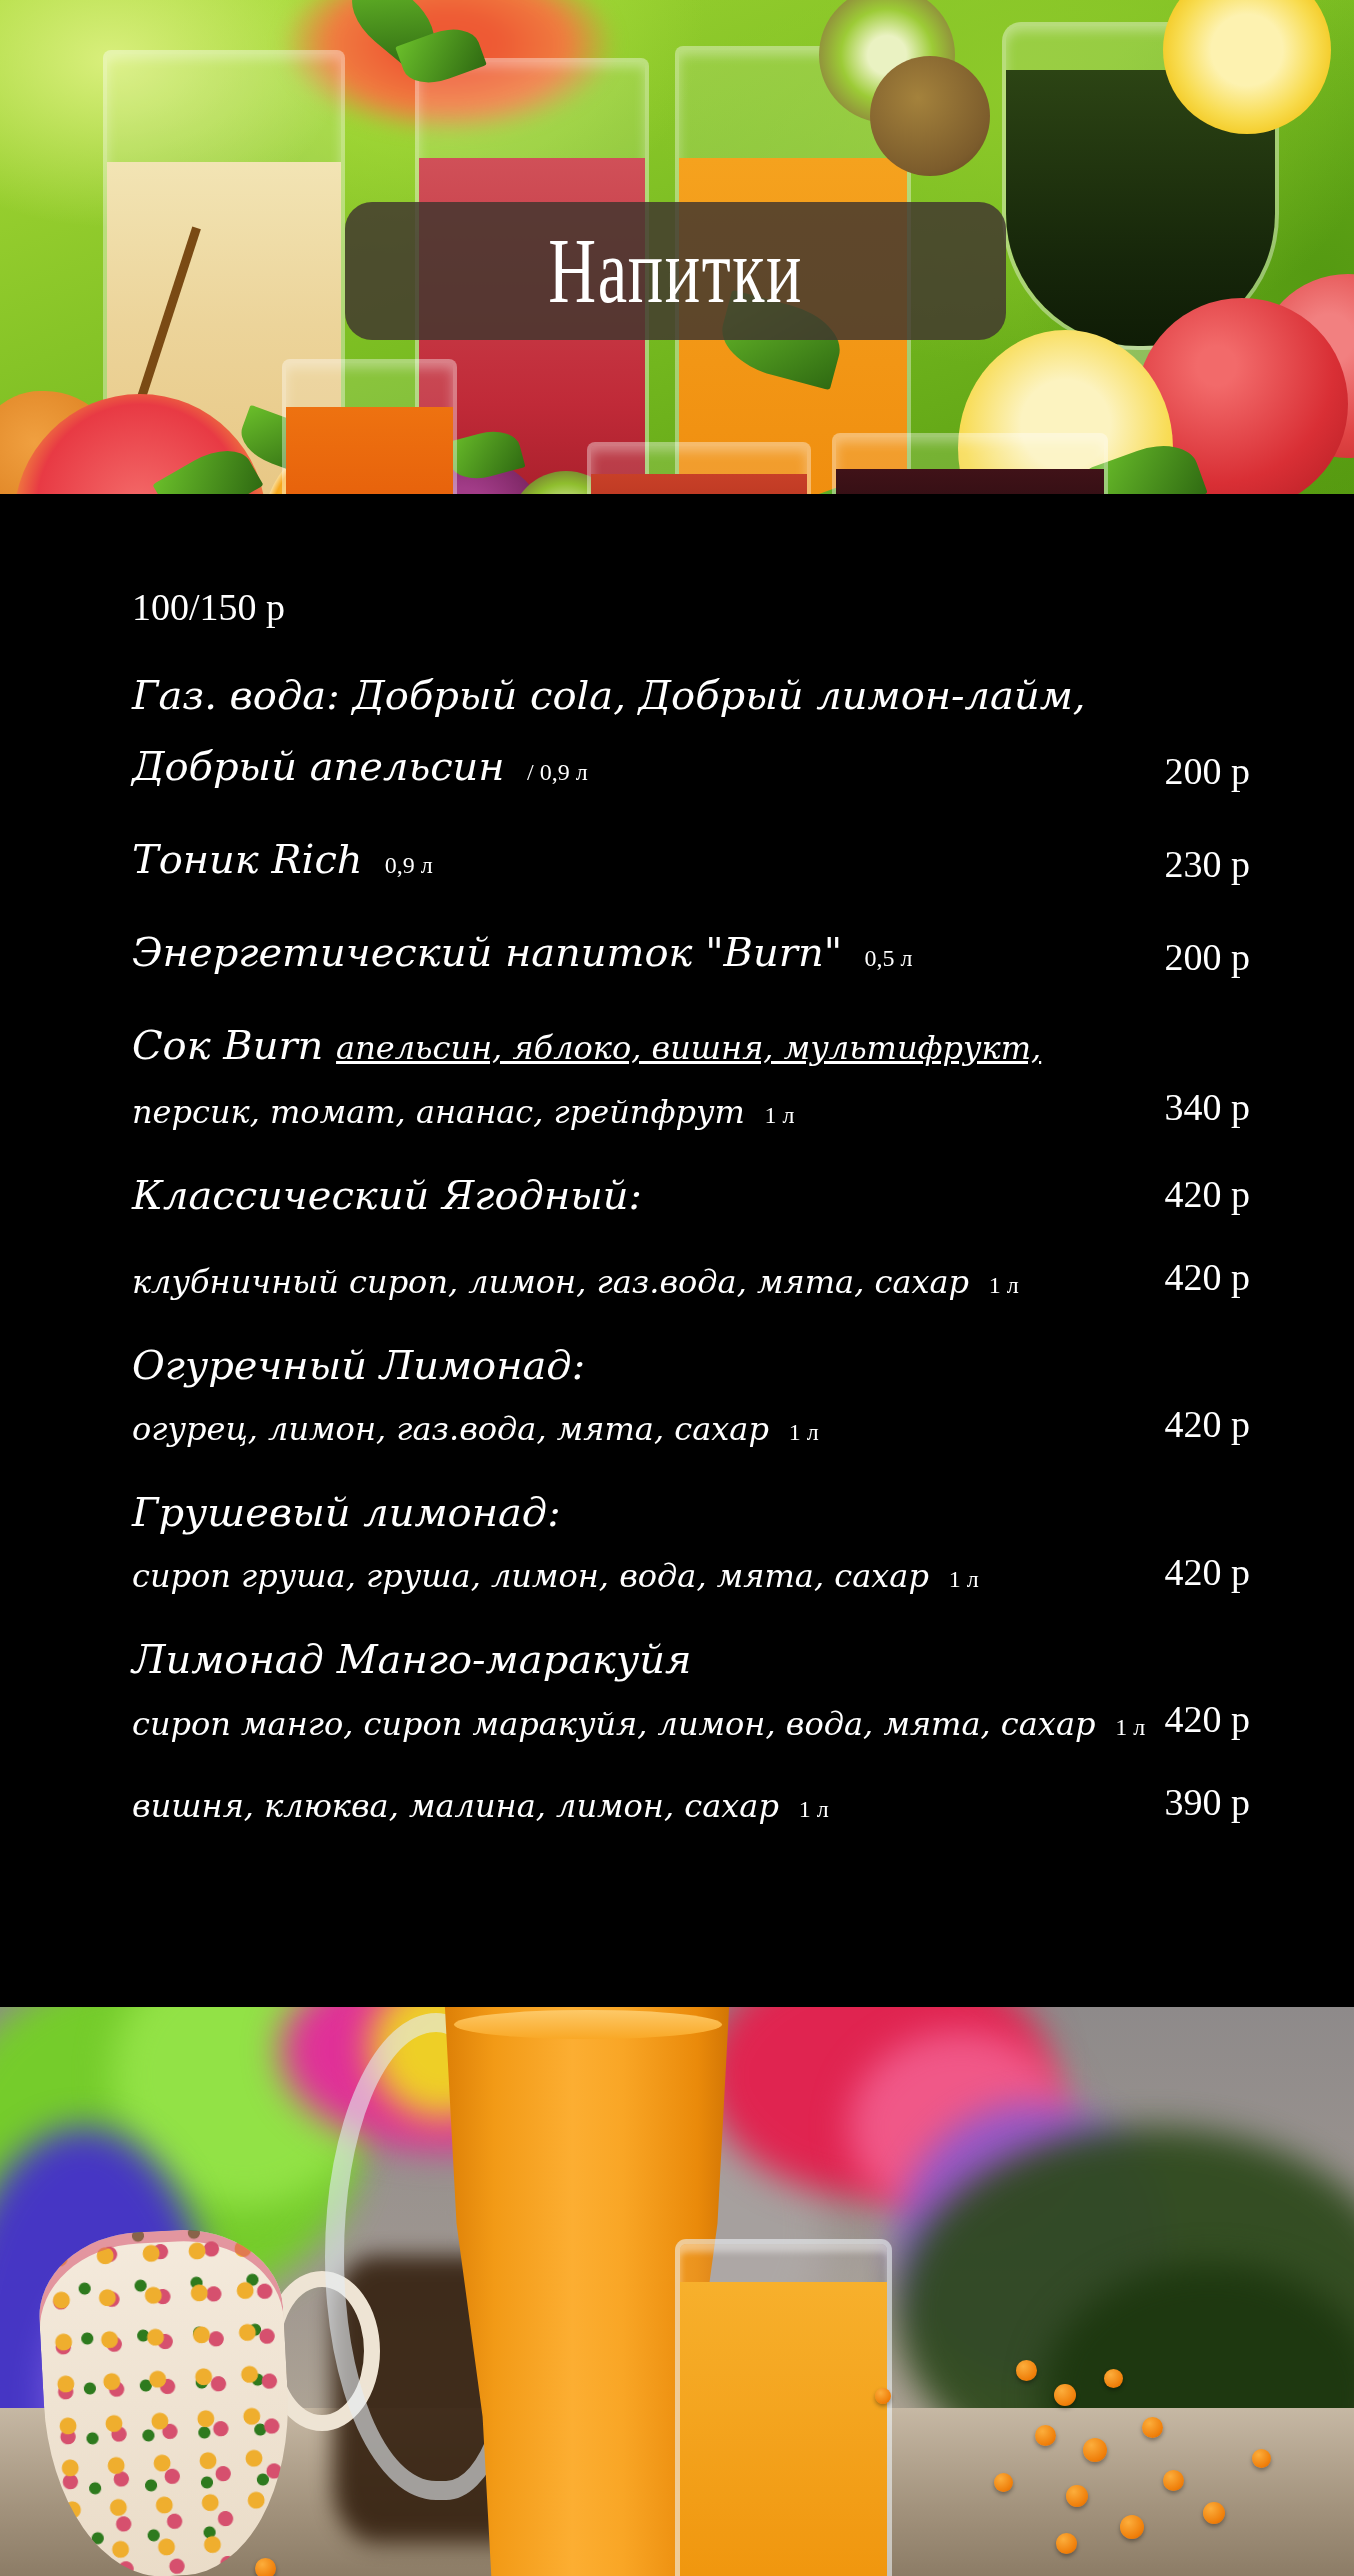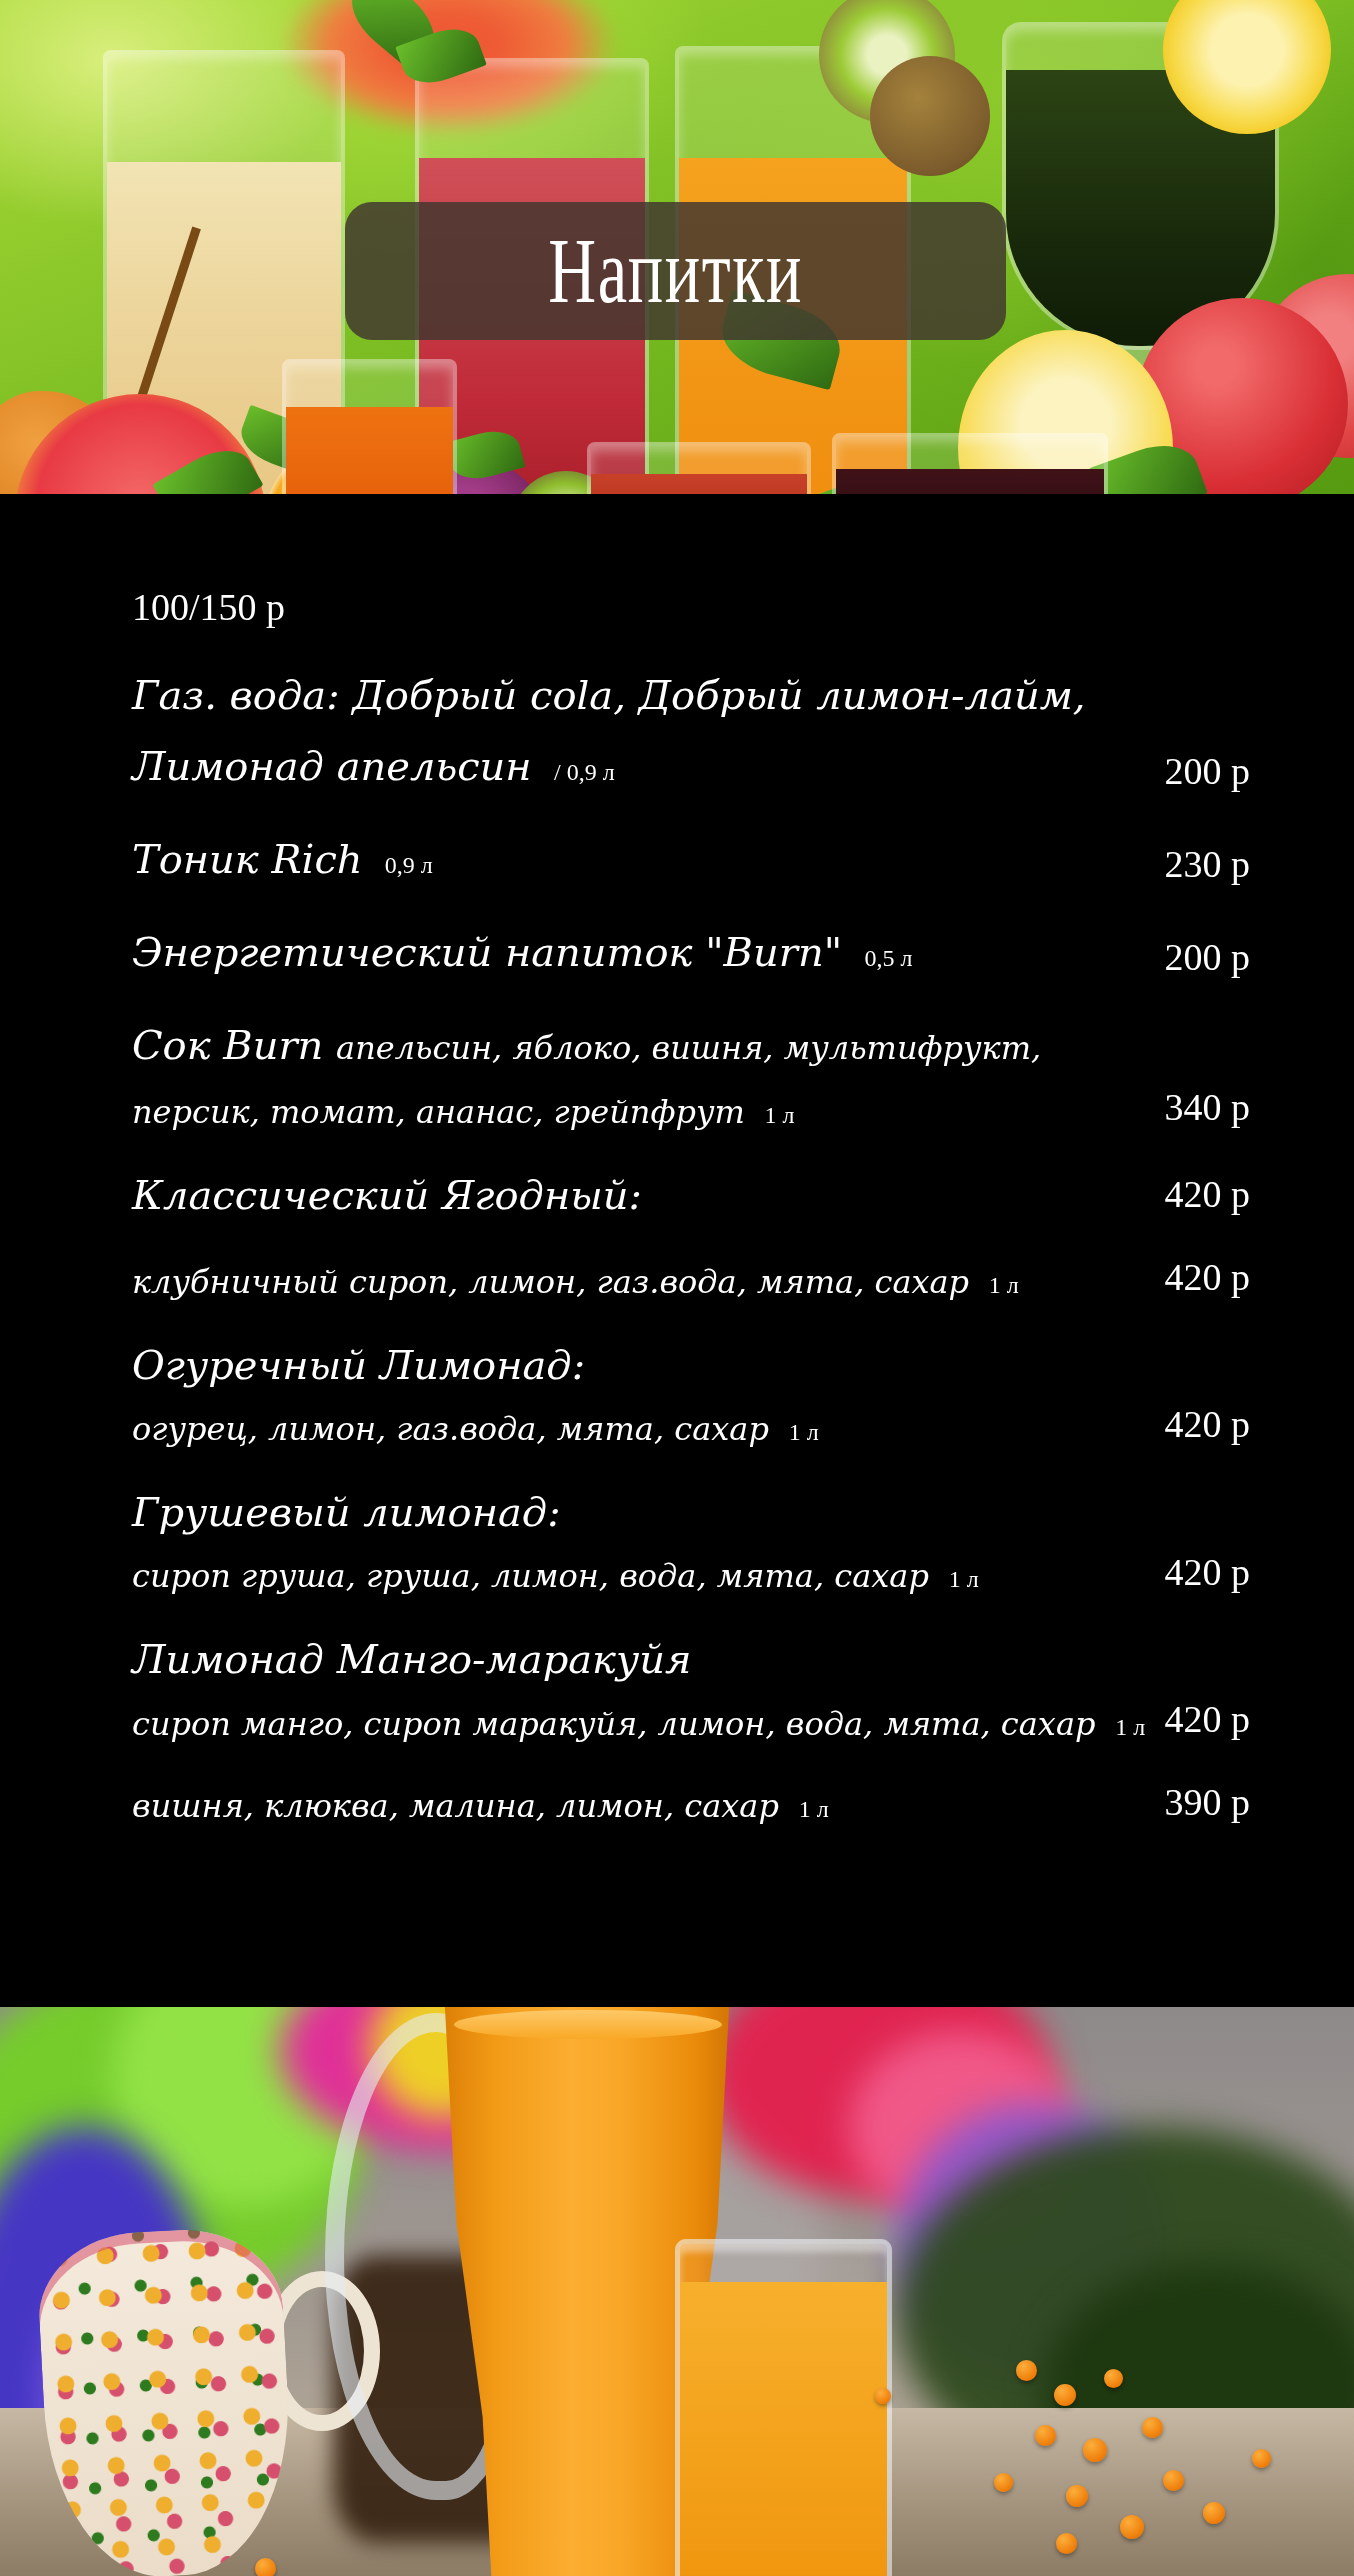--- a/index.html
+++ b/index.html
@@ -25,21 +25,21 @@
      letter-spacing:1.6px;transform:scaleY(1.35) scaleX(.96);color:#fff;}
 
   
   .menu{position:absolute;left:0;top:563px;width:1354px;height:1444px;box-sizing:border-box;
         padding:19px 104px 0 132px;display:flex;flex-direction:column;gap:27px;overflow:hidden;}
   .menu-item{display:flex;justify-content:space-between;align-items:flex-end;}
   .lines{display:flex;flex-direction:column;gap:11.2px;}
   .line{white-space:nowrap;}
   .line.name{font-style:italic;font-size:40px;line-height:60px;font-weight:500;}
   .line.desc{font-style:italic;font-size:32px;line-height:46px;}
-  .desc-inline{font-style:italic;font-size:32px;}
+  .desc-inline{font-style:italic;font-size:32px;text-decoration:underline;}
   .vol{font-family:"Liberation Serif",serif;font-style:normal;font-weight:400;font-size:24px;margin-left:9.6px;}
   .price{font-family:"Liberation Serif",serif;font-size:38px;line-height:51px;padding-bottom:4.8px;white-space:nowrap;}
 
   
   .foot{position:absolute;left:0;top:2007px;width:1354px;height:569px;overflow:hidden;
         background:linear-gradient(180deg,#8e8a8a 0%,#9e9690 45%,#aca294 70%,#b0a496 100%);}
   .b{position:absolute;border-radius:50%;filter:blur(17.6px);}
   .table{position:absolute;left:0;top:401px;width:1354px;height:168px;z-index:3;
          background:linear-gradient(180deg,#c6b8a4,#a2927c 60%,#8c7c66);}
   .berry{position:absolute;border-radius:50%;z-index:8;
@@ -127,21 +127,21 @@
     </div>
 
     <div class="menu-item">
       <div class="lines">
         <div class="line name l1">
           <span class="nm">Газ. вода: Добрый cola, Добрый лимон-лайм,</span>
           
           
         </div>
         <div class="line l2 name">
-          <span class="l2t">Лимонад апельсин</span>
+          <span class="l2t">Добрый апельсин</span>
           <span class="vol v2">/ 0,9 л</span>
         </div>
       </div>
       <div class="price">200 р</div>
     </div>
 
     <div class="menu-item">
       <div class="lines">
         <div class="line name l1">
           <span class="nm">Тоник Rich</span>

